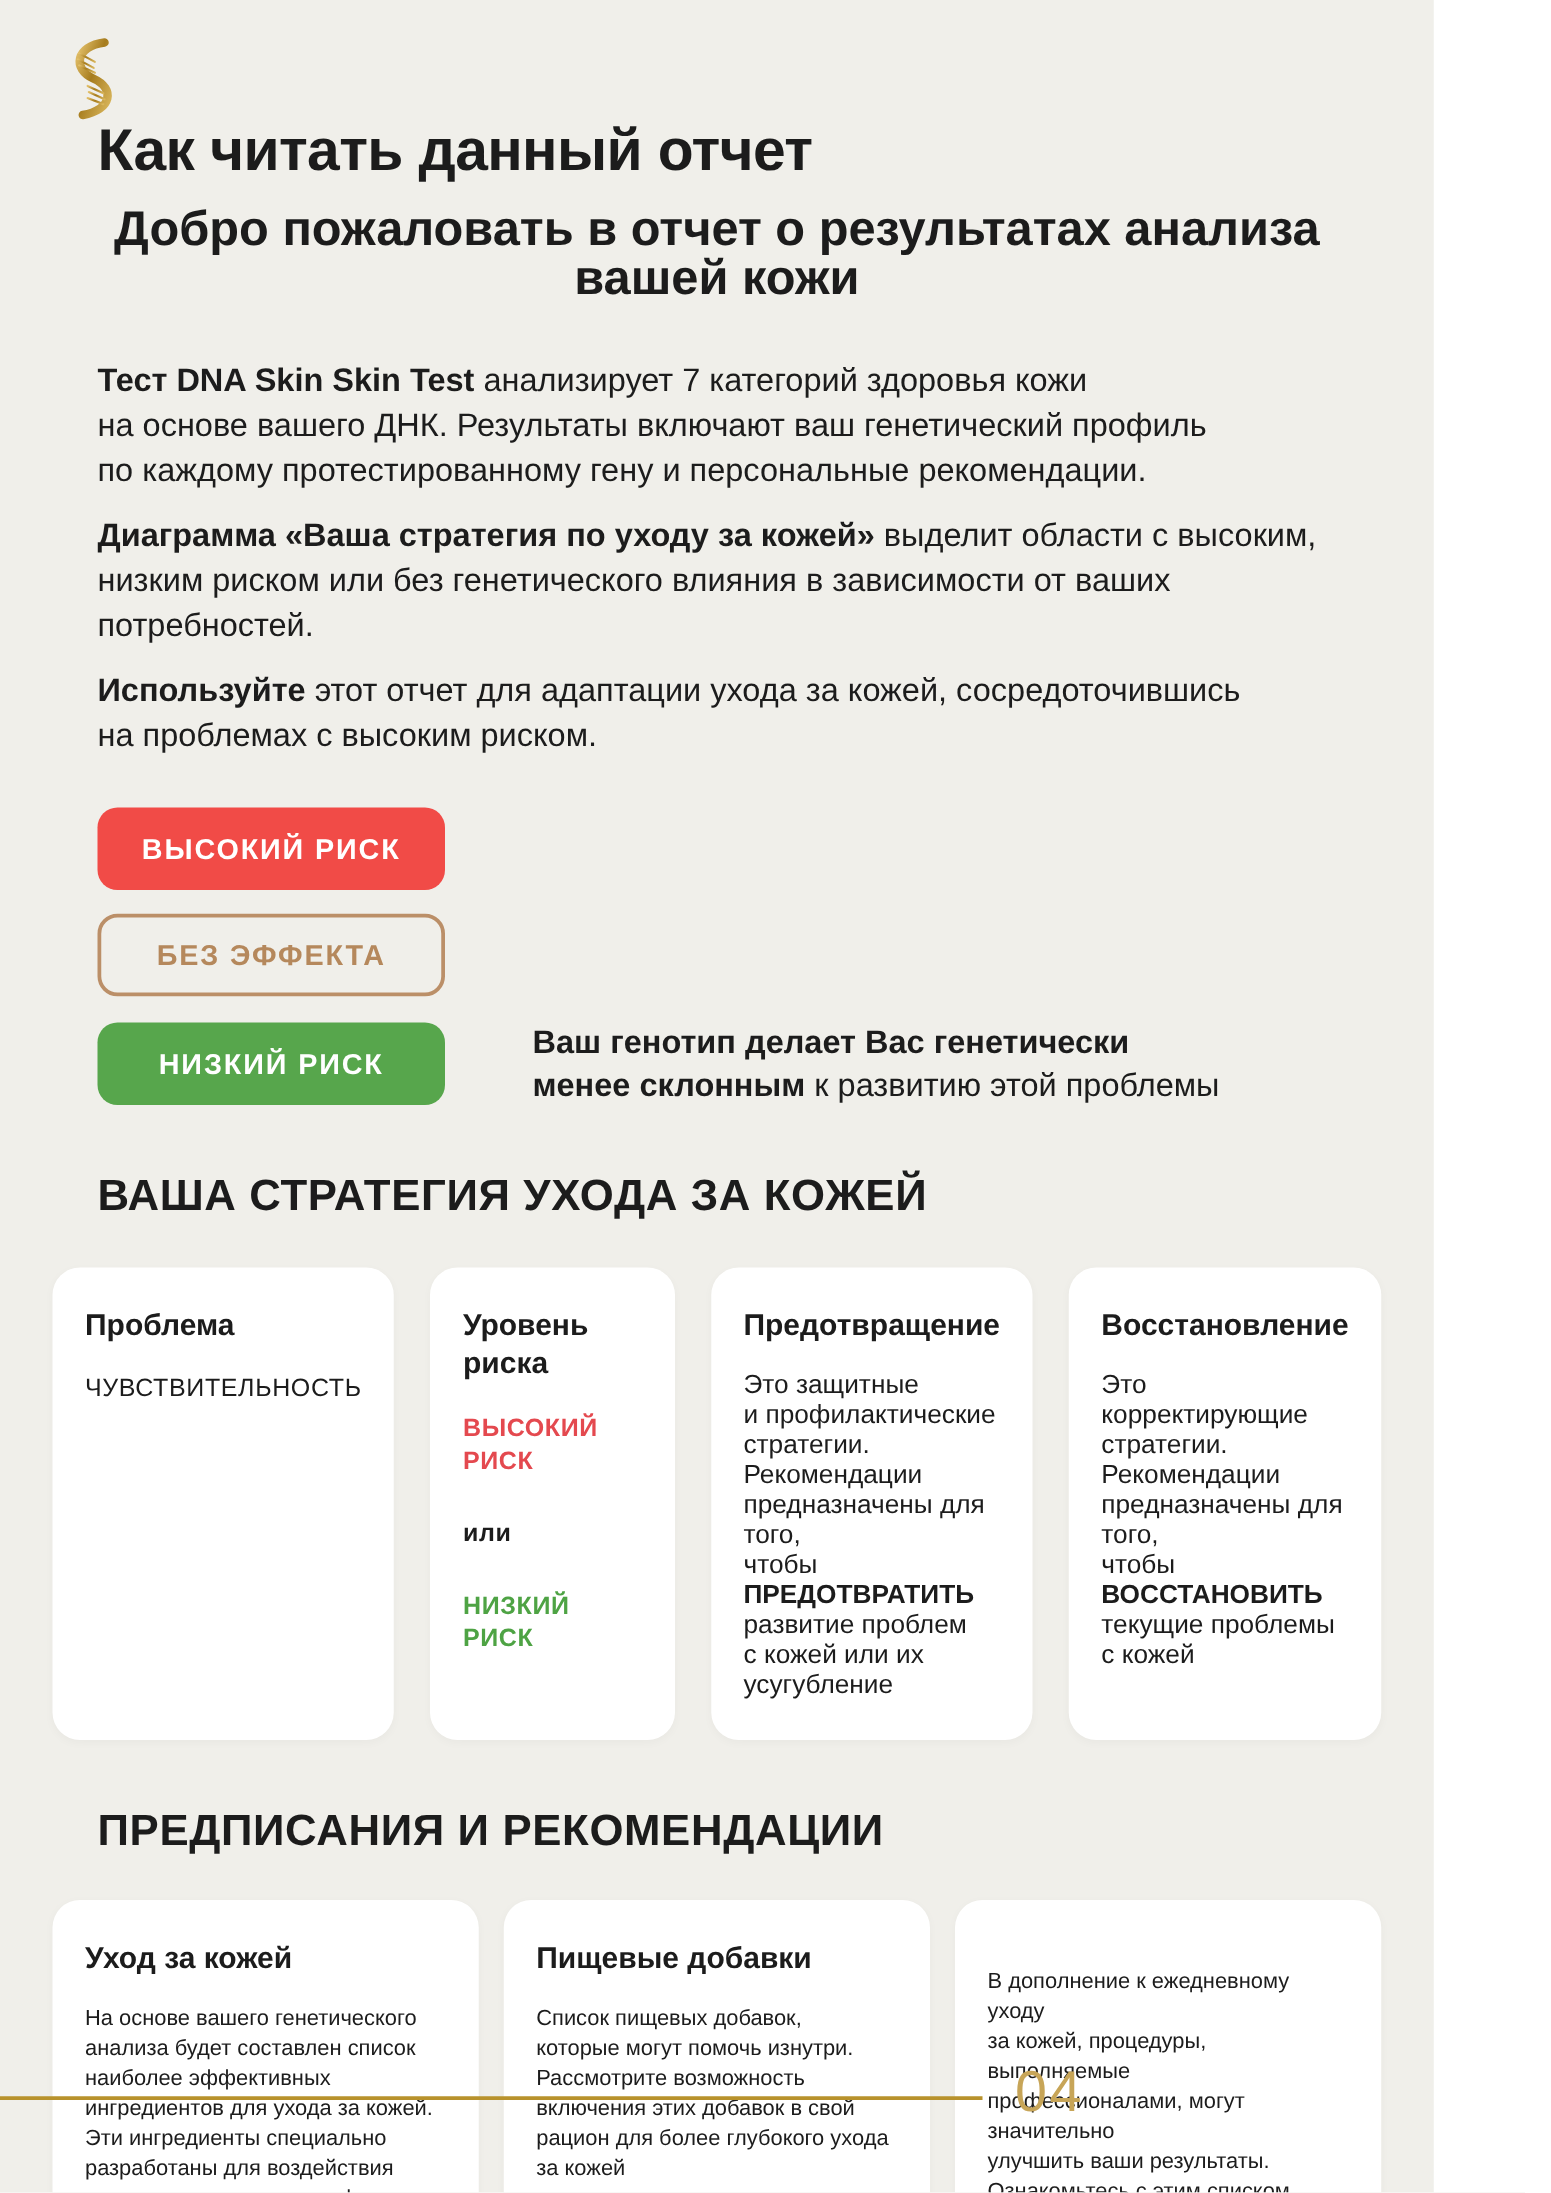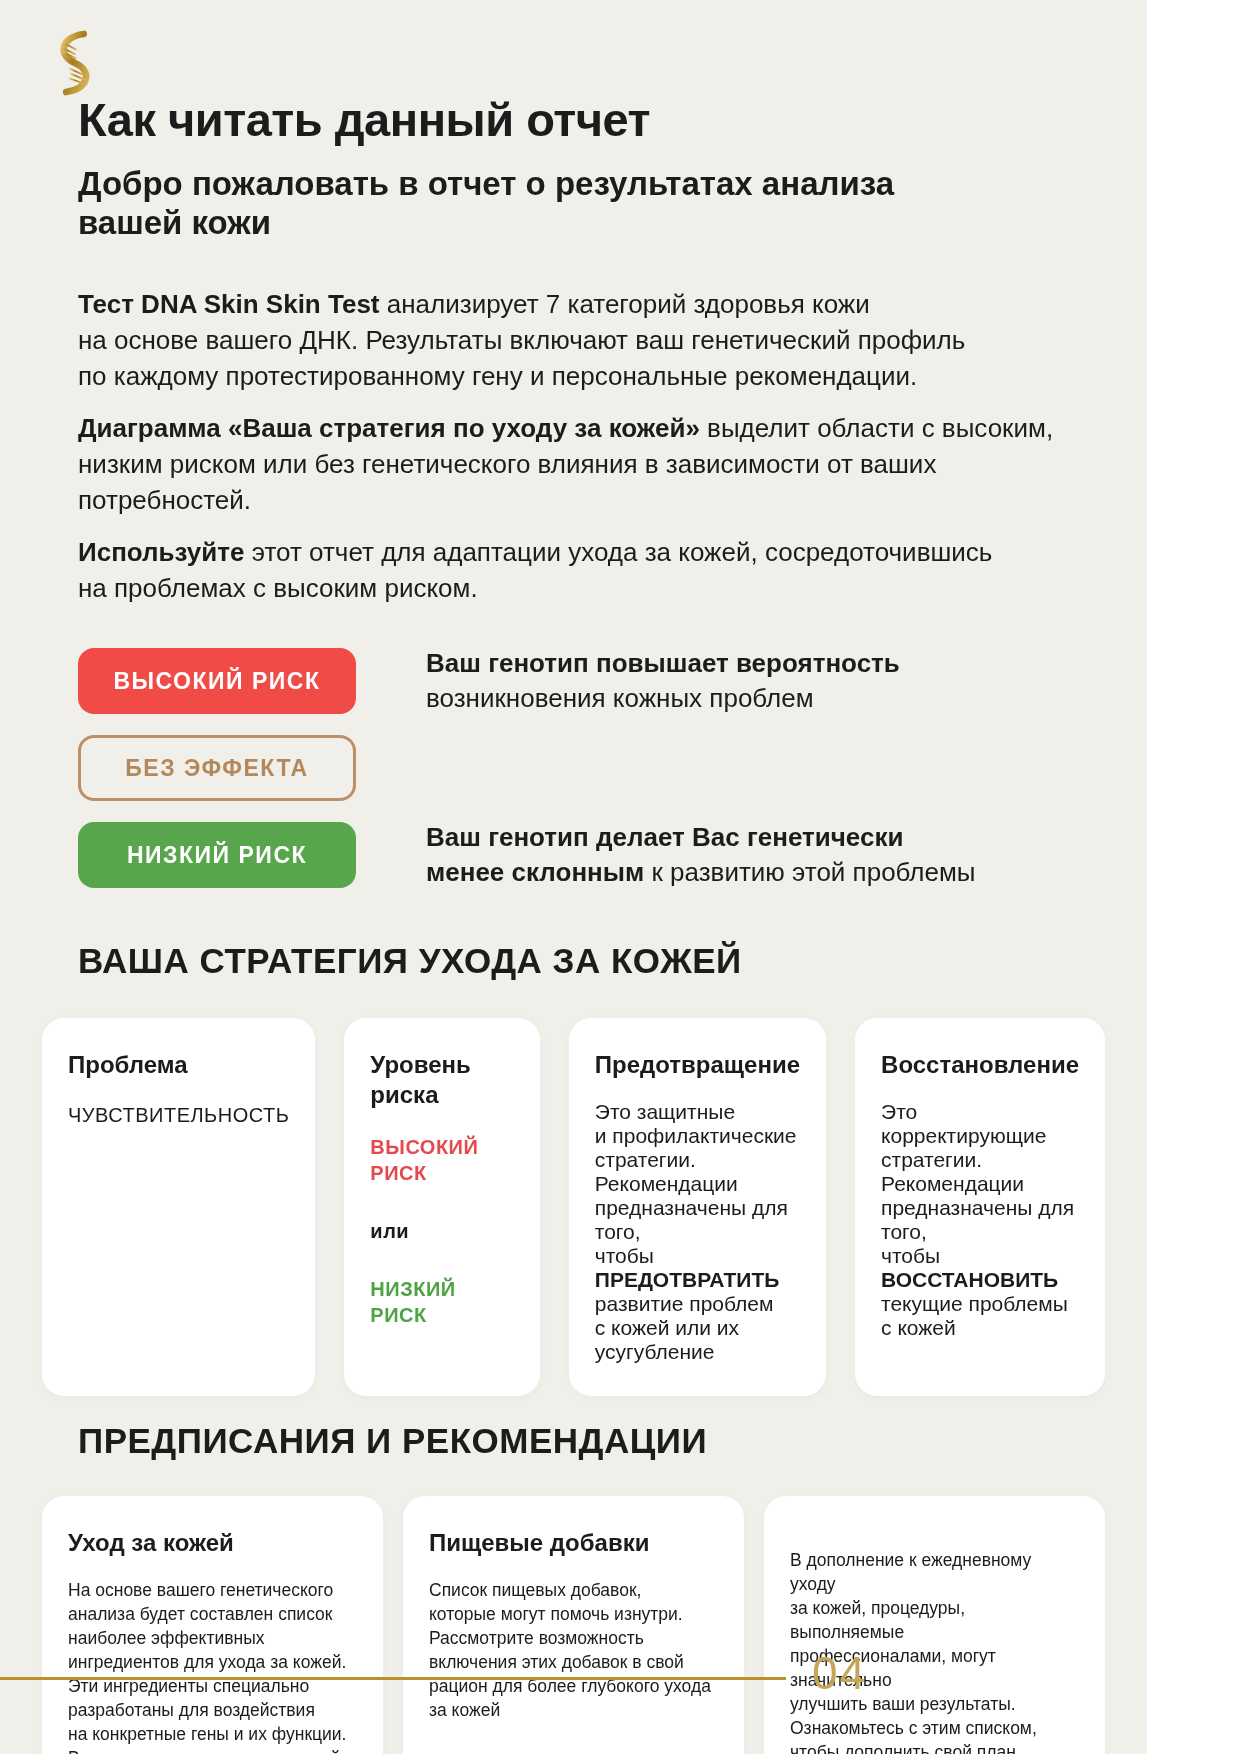--- a/index.html
+++ b/index.html
@@ -17,24 +17,25 @@
 
   h1.title {
     margin: 0;
     font-size: 47px;
     line-height: 56px;
     font-weight: 700;
     letter-spacing: -0.5px;
   }
   h2.subtitle {
     margin: 16px 0 0 0;
-    font-size: 33px;
+    font-size: 39px;
     line-height: 39px;
     font-weight: 700;
     white-space: pre-line;
+    text-align: center;
   }
   p.para {
     margin: 16px 0 0 0;
     font-size: 26px;
     line-height: 36px;
     font-weight: 400;
     white-space: pre-line;
   }
   p.para.first { margin-top: 44px; }
   p.para strong { font-weight: 700; }
@@ -67,21 +68,21 @@
   }
   .legend-desc strong { font-weight: 700; }
 
   h3.section-title {
     margin: 50px 0 0 0;
     font-size: 35px;
     line-height: 42px;
     font-weight: 700;
     letter-spacing: 0.5px;
   }
-  h3.section-title.second { margin-top: 24px; }
+  h3.section-title.second { margin-top: 52px; }
 
   .cards { display:flex; margin: 36px -36px 0 -36px; }
   .cards-strategy { gap: 29px; }
   .cards-prescriptions { gap: 20px; margin-top: 34px; }
   .card {
     background: var(--card-background, #ffffff);
     border-radius: 22px;
     padding: 32px 26px;
     box-sizing: border-box;
     flex: 1 1 0;
@@ -174,22 +175,20 @@
     <p class="para"><strong>Диаграмма «Ваша стратегия по уходу за кожей»</strong><span> выделит области с высоким,
 низким риском или без генетического влияния в зависимости от ваших
 потребностей.</span></p>
 
     <p class="para"><strong>Используйте</strong><span> этот отчет для адаптации ухода за кожей, сосредоточившись
 на проблемах с высоким риском.</span></p>
 
     <div class="legend">
       <div class="legend-row">
         <div class="badge badge-high">ВЫСОКИЙ РИСК</div>
-        <p class="legend-desc"><strong>Ваш генотип повышает вероятность</strong><span>
-возникновения кожных проблем</span></p>
       </div>
       <div class="legend-row">
         <div class="badge badge-neutral">БЕЗ ЭФФЕКТА</div>
       </div>
       <div class="legend-row">
         <div class="badge badge-low">НИЗКИЙ РИСК</div>
         <p class="legend-desc"><strong>Ваш генотип делает Вас генетически
 менее склонным</strong><span> к развитию этой проблемы</span></p>
       </div>
     </div>

